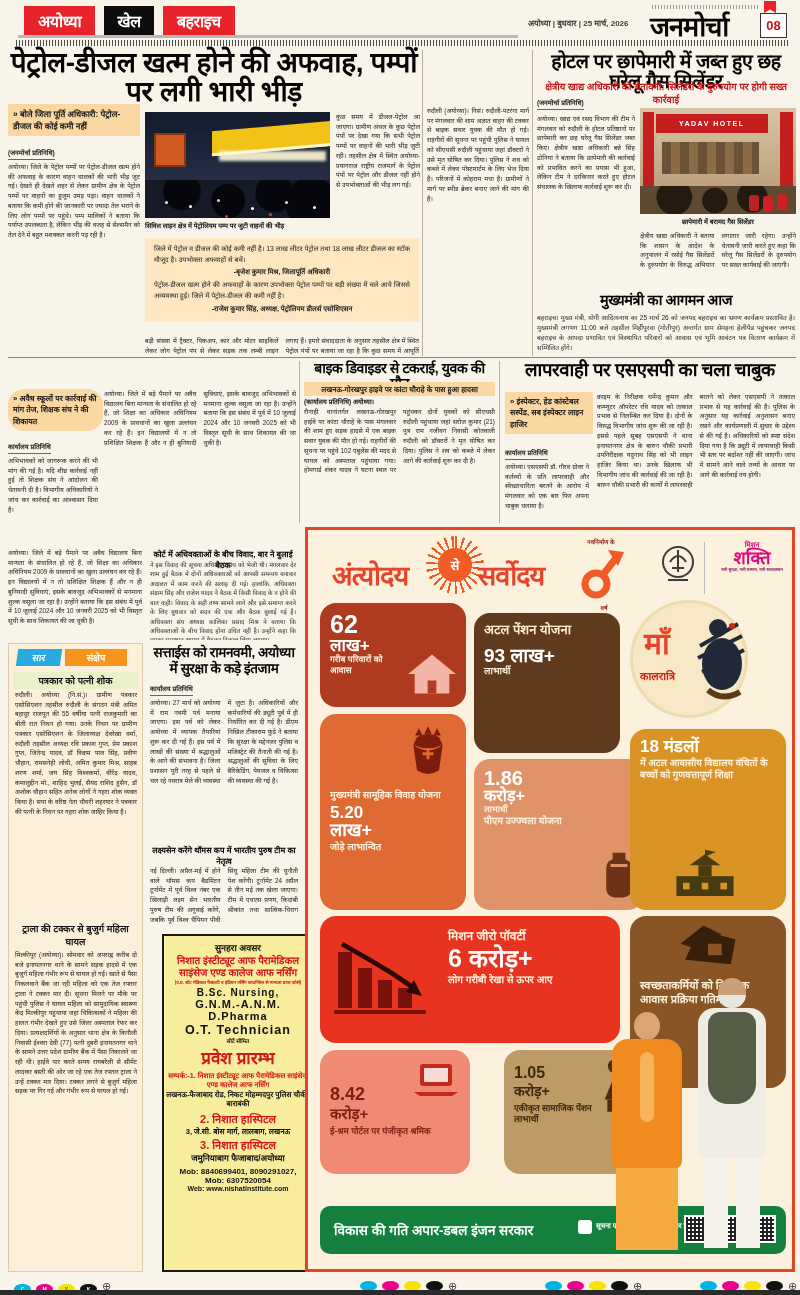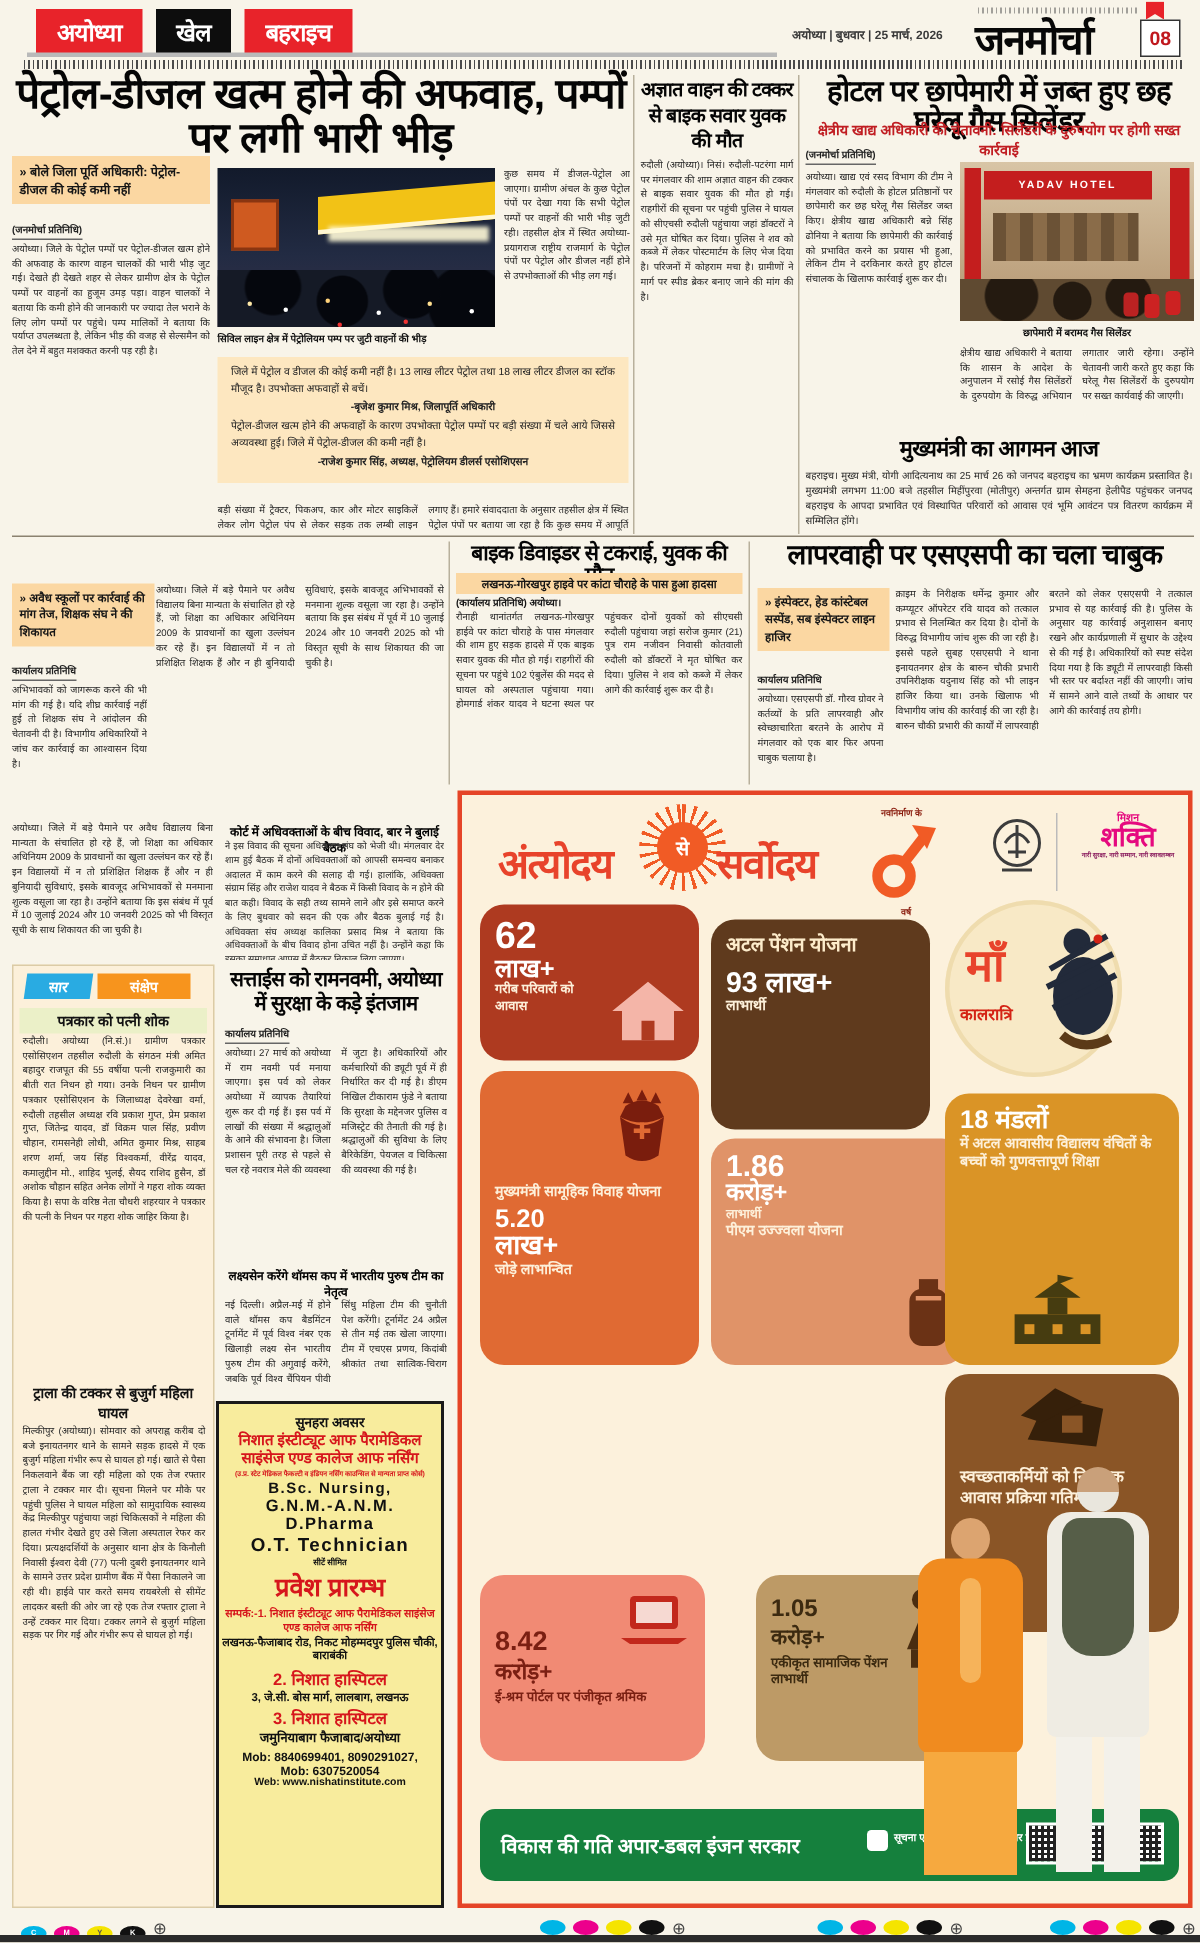--- a/index.html
+++ b/index.html
@@ -69,21 +69,20 @@
 
   <div class="abs quote-box" style="left:145px;top:238px;width:256px;">
     <div>जिले में पेट्रोल व डीजल की कोई कमी नहीं है। 13 लाख लीटर पेट्रोल तथा 18 लाख लीटर डीजल का स्टॉक मौजूद है। उपभोक्ता अफवाहों से बचें।</div>
     <div class="qattr">-बृजेश कुमार मिश्र, जिलापूर्ति अधिकारी</div>
     <div>पेट्रोल-डीजल खत्म होने की अफवाहों के कारण उपभोक्ता पेट्रोल पम्पों पर बड़ी संख्या में चले आये जिससे अव्यवस्था हुई। जिले में पेट्रोल-डीजल की कमी नहीं है।</div>
     <div class="qattr">-राजेश कुमार सिंह, अध्यक्ष, पेट्रोलियम डीलर्स एसोशिएसन</div>
   </div>
   <div class="abs body-txt cols2" style="left:145px;top:336px;width:274px;height:20px;overflow:hidden;">बड़ी संख्या में ट्रैक्टर, पिकअप, कार और मोटर साइकिलें लेकर लोग पेट्रोल पंप से लेकर सड़क तक लम्बी लाइन लगाए हैं। हमारे संवाददाता के अनुसार तहसील क्षेत्र में स्थित पेट्रोल पंपों पर बताया जा रहा है कि कुछ समय में आपूर्ति सामान्य हो जाएगी।</div>
 
   <div class="abs vrule" style="left:422px;top:50px;height:306px;"></div>
-  <div class="abs hl" style="left:427px;top:52px;width:102px;font-size:13px;text-align:center;line-height:1.3;">अज्ञात वाहन की टक्कर से बाइक सवार युवक की मौत</div>
   <div class="abs body-txt" style="left:427px;top:106px;width:102px;height:250px;overflow:hidden;">रुदौली (अयोध्या)। निसं। रुदौली-पटरंगा मार्ग पर मंगलवार की शाम अज्ञात वाहन की टक्कर से बाइक सवार युवक की मौत हो गई। राहगीरों की सूचना पर पहुंची पुलिस ने घायल को सीएचसी रुदौली पहुंचाया जहां डॉक्टरों ने उसे मृत घोषित कर दिया। पुलिस ने शव को कब्जे में लेकर पोस्टमार्टम के लिए भेज दिया है। परिजनों में कोहराम मचा है। ग्रामीणों ने मार्ग पर स्पीड ब्रेकर बनाए जाने की मांग की है।</div>
   <div class="abs vrule" style="left:532px;top:50px;height:306px;"></div>
 
   <div class="abs hl" style="left:537px;top:51px;width:258px;font-size:19.5px;text-align:center;">होटल पर छापेमारी में जब्त हुए छह घरेलू गैस सिलेंडर</div>
   <div class="abs" style="left:537px;top:80px;width:258px;font-size:9.6px;font-weight:800;color:#c01d22;text-align:center;">क्षेत्रीय खाद्य अधिकारी की चेतावनी: सिलेंडरों के दुरुपयोग पर होगी सख्त कार्रवाई</div>
   <div class="abs byline" style="left:537px;top:98px;">(जनमोर्चा प्रतिनिधि)</div>
   <div class="abs body-txt" style="left:537px;top:114px;width:98px;height:176px;overflow:hidden;">अयोध्या। खाद्य एवं रसद विभाग की टीम ने मंगलवार को रुदौली के होटल प्रतिष्ठानों पर छापेमारी कर छह घरेलू गैस सिलेंडर जब्त किए। क्षेत्रीय खाद्य अधिकारी बन्ने सिंह ढोनिया ने बताया कि छापेमारी की कार्रवाई को प्रभावित करने का प्रयास भी हुआ, लेकिन टीम ने दरकिनार करते हुए होटल संचालक के खिलाफ कार्रवाई शुरू कर दी।</div>
 
   <div class="abs" style="left:640px;top:108px;width:156px;height:106px;overflow:hidden;background:linear-gradient(180deg,#d8c5a6,#b3946f);">
     <div class="abs" style="left:10%;top:6%;width:72%;height:18%;background:#c41e1e;color:#fff;display:flex;align-items:center;justify-content:center;font-size:7px;font-weight:bold;letter-spacing:1.5px;">YADAV HOTEL</div>
@@ -94,21 +93,21 @@
     <div class="abs" style="right:6%;bottom:4%;width:10px;height:16px;background:#c22;border-radius:3px;box-shadow:-14px 2px #c22,-28px 1px #b22;"></div>
   </div>
   <div class="abs caption" style="left:640px;top:217px;width:156px;text-align:center;">छापेमारी में बरामद गैस सिलेंडर</div>
   <div class="abs body-txt cols2" style="left:640px;top:231px;width:156px;height:58px;overflow:hidden;">क्षेत्रीय खाद्य अधिकारी ने बताया कि शासन के आदेश के अनुपालन में रसोई गैस सिलेंडरों के दुरुपयोग के विरुद्ध अभियान लगातार जारी रहेगा। उन्होंने चेतावनी जारी करते हुए कहा कि घरेलू गैस सिलेंडरों के दुरुपयोग पर सख्त कार्यवाई की जाएगी।</div>
 
   <div class="abs hl" style="left:537px;top:293px;width:258px;font-size:14.5px;text-align:center;">मुख्यमंत्री का आगमन आज</div>
   <div class="abs body-txt" style="left:537px;top:313px;width:258px;height:43px;overflow:hidden;font-size:6.6px;">बहराइच। मुख्य मंत्री, योगी आदित्यनाथ का 25 मार्च 26 को जनपद बहराइच का भ्रमण कार्यक्रम प्रस्तावित है। मुख्यमंत्री लगभग 11:00 बजे तहसील मिहींपुरवा (मोतीपुर) अन्तर्गत ग्राम सेमहना हेलीपैड पहुंचकर जनपद बहराइच के आपदा प्रभावित एवं विस्थापित परिवारों को आवास एवं भूमि आवंटन पत्र वितरण कार्यक्रम में सम्मिलित होंगे।</div>
 
   <div class="abs hrule" style="left:8px;top:357px;width:788px;"></div>
 
-  <div class="abs kicker" style="left:8px;top:389px;width:85px;font-size:7.8px;">» अवैध स्कूलों पर कार्रवाई की मांग तेज, शिक्षक संघ ने की शिकायत</div>
+  <div class="abs kicker" style="left:8px;top:389px;width:85px;font-size:7.8px;border-radius:16px;">» अवैध स्कूलों पर कार्रवाई की मांग तेज, शिक्षक संघ ने की शिकायत</div>
   <div class="abs byline" style="left:8px;top:442px;">कार्यालय प्रतिनिधि</div>
   <div class="abs body-txt" style="left:8px;top:456px;width:90px;height:88px;overflow:hidden;">अभिभावकों को जागरूक करने की भी मांग की गई है। यदि शीघ्र कार्रवाई नहीं हुई तो शिक्षक संघ ने आंदोलन की चेतावनी दी है। विभागीय अधिकारियों ने जांच कर कार्रवाई का आश्वासन दिया है।</div>
   <div class="abs body-txt cols2" style="left:104px;top:389px;width:192px;height:155px;overflow:hidden;">अयोध्या। जिले में बड़े पैमाने पर अवैध विद्यालय बिना मान्यता के संचालित हो रहे हैं, जो शिक्षा का अधिकार अधिनियम 2009 के प्रावधानों का खुला उल्लंघन कर रहे हैं। इन विद्यालयों में न तो प्रशिक्षित शिक्षक हैं और न ही बुनियादी सुविधाएं, इसके बावजूद अभिभावकों से मनमाना शुल्क वसूला जा रहा है। उन्होंने बताया कि इस संबंध में पूर्व में 10 जुलाई 2024 और 10 जनवरी 2025 को भी विस्तृत सूची के साथ शिकायत की जा चुकी है।</div>
   <div class="abs body-txt" style="left:8px;top:548px;width:134px;height:90px;overflow:hidden;">अयोध्या। जिले में बड़े पैमाने पर अवैध विद्यालय बिना मान्यता के संचालित हो रहे हैं, जो शिक्षा का अधिकार अधिनियम 2009 के प्रावधानों का खुला उल्लंघन कर रहे हैं। इन विद्यालयों में न तो प्रशिक्षित शिक्षक हैं और न ही बुनियादी सुविधाएं, इसके बावजूद अभिभावकों से मनमाना शुल्क वसूला जा रहा है। उन्होंने बताया कि इस संबंध में पूर्व में 10 जुलाई 2024 और 10 जनवरी 2025 को भी विस्तृत सूची के साथ शिकायत की जा चुकी है।</div>
 
   <div class="abs" style="left:150px;top:548px;width:146px;font-size:8px;font-weight:800;text-align:center;color:#000;">कोर्ट में अधिवक्ताओं के बीच विवाद, बार ने बुलाई बैठक</div>
   <div class="abs body-txt" style="left:150px;top:560px;width:146px;height:80px;overflow:hidden;font-size:6.2px;">ने इस विवाद की सूचना अधिवक्ता संघ को भेजी थी। मंगलवार देर शाम हुई बैठक में दोनों अधिवक्ताओं को आपसी समन्वय बनाकर अदालत में काम करने की सलाह दी गई। हालांकि, अधिवक्ता संग्राम सिंह और राजेश यादव ने बैठक में किसी विवाद के न होने की बात कही। विवाद के सही तथ्य सामने लाने और इसे समाप्त करने के लिए बुधवार को सदन की एक और बैठक बुलाई गई है। अधिवक्ता संघ अध्यक्ष कालिका प्रसाद मिश्र ने बताया कि अधिवक्ताओं के बीच विवाद होना उचित नहीं है। उन्होंने कहा कि इसका समाधान आपस में बैठकर निकाल लिया जाएगा।</div>
 
   <div class="abs vrule" style="left:299px;top:361px;height:162px;"></div>
   <div class="abs hl" style="left:304px;top:361px;width:191px;font-size:14px;text-align:center;">बाइक डिवाइडर से टकराई, युवक की मौत</div>
@@ -131,21 +130,21 @@
     <div class="abs" style="left:4px;top:278px;width:125px;font-size:9.5px;font-weight:800;text-align:center;color:#111;">ट्राला की टक्कर से बुजुर्ग महिला घायल</div>
     <div class="abs body-txt" style="left:6px;top:306px;width:122px;height:312px;overflow:hidden;">मिल्कीपुर (अयोध्या)। सोमवार को अपराह्न करीब दो बजे इनायतनगर थाने के सामने सड़क हादसे में एक बुजुर्ग महिला गंभीर रूप से घायल हो गई। खाते से पैसा निकलवाने बैंक जा रही महिला को एक तेज रफ्तार ट्राला ने टक्कर मार दी। सूचना मिलने पर मौके पर पहुंची पुलिस ने घायल महिला को सामुदायिक स्वास्थ्य केंद्र मिल्कीपुर पहुंचाया जहां चिकित्सकों ने महिला की हालत गंभीर देखते हुए उसे जिला अस्पताल रेफर कर दिया। प्रत्यक्षदर्शियों के अनुसार थाना क्षेत्र के किनौली निवासी ईश्वरा देवी (77) पत्नी दुबरी इनायतनगर थाने के सामने उत्तर प्रदेश ग्रामीण बैंक में पैसा निकालने जा रही थी। हाईवे पार करते समय रायबरेली से सीमेंट लादकर बस्ती की ओर जा रहे एक तेज रफ्तार ट्राला ने उन्हें टक्कर मार दिया। टक्कर लगने से बुजुर्ग महिला सड़क पर गिर गई और गंभीर रूप से घायल हो गई।</div>
   </div>
 
   <div class="abs hl" style="left:150px;top:645px;width:148px;font-size:13.5px;text-align:center;line-height:1.2;">सत्ताईस को रामनवमी, अयोध्या में सुरक्षा के कड़े इंतजाम</div>
   <div class="abs byline" style="left:150px;top:684px;">कार्यालय प्रतिनिधि</div>
   <div class="abs body-txt cols2" style="left:150px;top:698px;width:148px;height:142px;overflow:hidden;">अयोध्या। 27 मार्च को अयोध्या में राम नवमी पर्व मनाया जाएगा। इस पर्व को लेकर अयोध्या में व्यापक तैयारियां शुरू कर दी गई हैं। इस पर्व में लाखों की संख्या में श्रद्धालुओं के आने की संभावना है। जिला प्रशासन पूरी तरह से पहले से चल रहे नवरात्र मेले की व्यवस्था में जुटा है। अधिकारियों और कर्मचारियों की ड्यूटी पूर्व में ही निर्धारित कर दी गई है। डीएम निखिल टीकाराम फुंडे ने बताया कि सुरक्षा के मद्देनजर पुलिस व मजिस्ट्रेट की तैनाती की गई है। श्रद्धालुओं की सुविधा के लिए बैरिकेडिंग, पेयजल व चिकित्सा की व्यवस्था की गई है।</div>
   <div class="abs" style="left:150px;top:844px;width:148px;font-size:8px;font-weight:800;text-align:center;color:#000;">लक्ष्यसेन करेंगे थॉमस कप में भारतीय पुरुष टीम का नेतृत्व</div>
   <div class="abs body-txt cols2" style="left:150px;top:866px;width:148px;height:64px;overflow:hidden;">नई दिल्ली। अप्रैल-मई में होने वाले थॉमस कप बैडमिंटन टूर्नामेंट में पूर्व विश्व नंबर एक खिलाड़ी लक्ष्य सेन भारतीय पुरुष टीम की अगुवाई करेंगे, जबकि पूर्व विश्व चैंपियन पीवी सिंधु महिला टीम की चुनौती पेश करेंगी। टूर्नामेंट 24 अप्रैल से तीन मई तक खेला जाएगा। टीम में एचएस प्रणय, किदांबी श्रीकांत तथा सात्विक-चिराग की पुरुष युगल जोड़ी भी शामिल है।</div>
 
-  <div class="abs nishat" style="left:144px;top:934px;width:152px;height:338px;">
+  <div class="abs nishat" style="left:162px;top:934px;width:152px;height:338px;">
     <div style="font-size:9px;font-weight:800;color:#111;margin-top:2px;">सुनहरा अवसर</div>
     <div class="red" style="font-size:10px;line-height:1.15;margin-top:1px;">निशात इंस्टीट्यूट आफ पैरामेडिकल साइंसेज एण्ड कालेज आफ नर्सिंग</div>
     <div class="red" style="font-size:4.6px;font-weight:bold;margin-top:1px;">(उ.प्र. स्टेट मेडिकल फैकल्टी व इंडियन नर्सिंग काउन्सिल से मान्यता प्राप्त कोर्स)</div>
     <div style="font-size:10px;font-weight:800;color:#111;letter-spacing:1px;margin-top:2px;">B.Sc. Nursing,</div>
     <div style="font-size:11px;font-weight:800;color:#111;letter-spacing:1px;">G.N.M.-A.N.M.</div>
     <div style="font-size:11px;font-weight:800;color:#111;letter-spacing:1px;">D.Pharma</div>
     <div style="font-size:12.5px;font-weight:800;color:#111;letter-spacing:1px;margin-top:1px;">O.T. Technician</div>
     <div style="font-size:5.5px;font-weight:bold;color:#111;">सीटें सीमित</div>
     <div class="red" style="font-size:17px;margin-top:1px;">प्रवेश प्रारम्भ</div>
     <div class="red" style="font-size:7.2px;line-height:1.25;margin-top:2px;">सम्पर्क:-1. निशात इंस्टीट्यूट आफ पैरामेडिकल साइंसेज एण्ड कालेज आफ नर्सिंग</div>
@@ -245,20 +244,37 @@
         <path d="M15 2 L22 7 L8 7 Z" fill="#463c10"></path>
         <rect x="12" y="7" width="6" height="5" fill="#463c10"></rect>
         <rect x="2" y="12" width="26" height="9" fill="#463c10"></rect>
         <path d="M15 0 L20 1 L15 3 Z" fill="#463c10"></path>
         <rect x="5" y="15" width="3" height="3" fill="#da9426"></rect>
           <rect x="13.5" y="15" width="3" height="3" fill="#da9426"></rect>
           <rect x="22" y="15" width="3" height="3" fill="#da9426"></rect>
       </svg>
     </div>
 
+    <div class="abs gb" style="left:12px;top:386px;width:300px;height:127px;background:#e7331f;">
+      <svg class="abs" style="left:14px;top:16px;" width="96" height="84" viewBox="0 0 48 42">
+        <rect x="2" y="10" width="7" height="28" fill="#7a120b"></rect>
+        <rect x="12" y="18" width="7" height="20" fill="#7a120b"></rect>
+        <rect x="22" y="24" width="7" height="14" fill="#7a120b"></rect>
+        <rect x="32" y="28" width="7" height="10" fill="#7a120b"></rect>
+        <path d="M4 6 L18 14 L28 20 L40 28" stroke="#2c0603" stroke-width="2.4" fill="none"></path>
+        <path d="M44 32 L36 30 L40 24 Z" fill="#2c0603"></path>
+        <path d="M0 40 h46" stroke="#7a120b" stroke-width="2"></path>
+      </svg>
+      <div style="margin-left:118px;">
+        <div class="t1" style="font-size:12px;margin-top:4px;">मिशन जीरो पॉवर्टी</div>
+        <div class="n1" style="font-size:25px;margin-top:2px;">6 करोड़+</div>
+        <div class="t1" style="font-size:10px;margin-top:3px;width:120px;"></div>
+        <div class="t1" style="font-size:10px;width:130px;">लोग गरीबी रेखा से ऊपर आए</div>
+      </div>
+    </div>
 
     <div class="abs gb" style="left:322px;top:386px;width:156px;height:172px;background:#8a5526;">
       <svg class="abs" style="left:46px;top:8px;" width="64" height="44" viewBox="0 0 28 18">
           <path d="M10 2 L26 6 L24 17 L4 15 Z" fill="#36200a"></path>
           <path d="M2 8 L12 0 L20 4 L8 10 Z" fill="#36200a"></path>
           <rect x="14" y="8" width="6" height="5" fill="#8a5526"></rect>
         </svg>
       <div class="t1" style="font-size:11px;margin-top:54px;">स्वच्छताकर्मियों को नि:शुल्क आवास प्रक्रिया गतिमान</div>
     </div>
 

